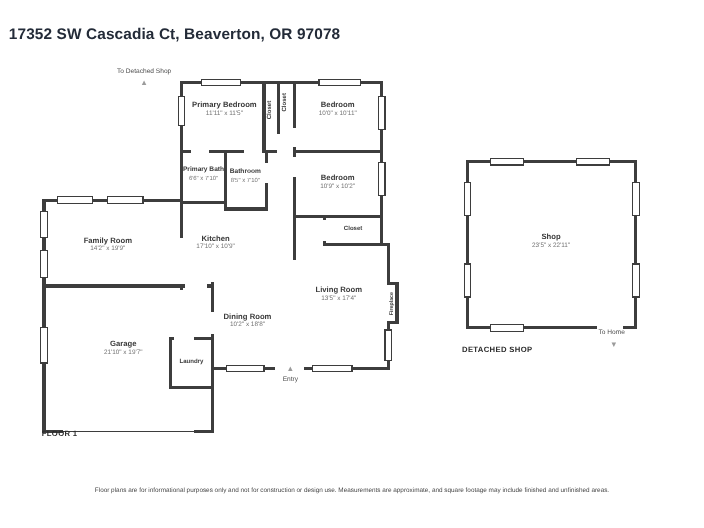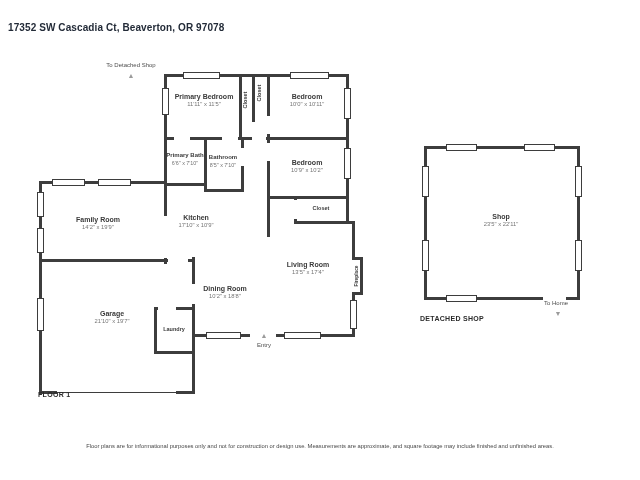--- a/index.html
+++ b/index.html
@@ -1,19 +1,19 @@
 <!DOCTYPE html>
 <html><head>
 <meta charset="utf-8">
 <style>
   * { margin:0; padding:0; box-sizing:border-box; }
   html,body { width:640px; height:480px; background:#ffffff; font-family:"Liberation Sans", sans-serif; }
   .page { position:absolute; left:0; top:0; width:640px; height:480px; background:#ffffff; overflow:hidden; }
   .plan-svg { position:absolute; left:0; top:0; }
-  .title { position:absolute; left:8px; top:22px; font-size:10px; font-weight:bold; color:#232b38; letter-spacing:.1px; }
+  .title { position:absolute; left:8px; top:22px; font-size:14px; font-weight:bold; color:#232b38; letter-spacing:.1px; }
   .room { position:absolute; transform:translate(-50%,-50%); text-align:center; line-height:1.3; white-space:nowrap; }
   .room .rname { font-size:7px; font-weight:bold; color:#3a3a3a; }
   .room .rdims { font-size:5.8px; color:#757575; }
   .room.md .rname { font-size:6px; }
   .room.md .rdims { font-size:5.4px; }
   .room.sm .rname { font-size:5.5px; font-weight:bold; }
   .room.vert { transform:translate(-50%,-50%) rotate(-90deg); }
   .room.tiny .rname { font-size:4.8px; }
   .plan-note { position:absolute; transform:translate(-50%,0); font-size:6px; color:#4d4d4d; white-space:nowrap; }
   .arrow { position:absolute; transform:translate(-50%,0); font-size:7px; color:#9b9b9b; line-height:1; }

